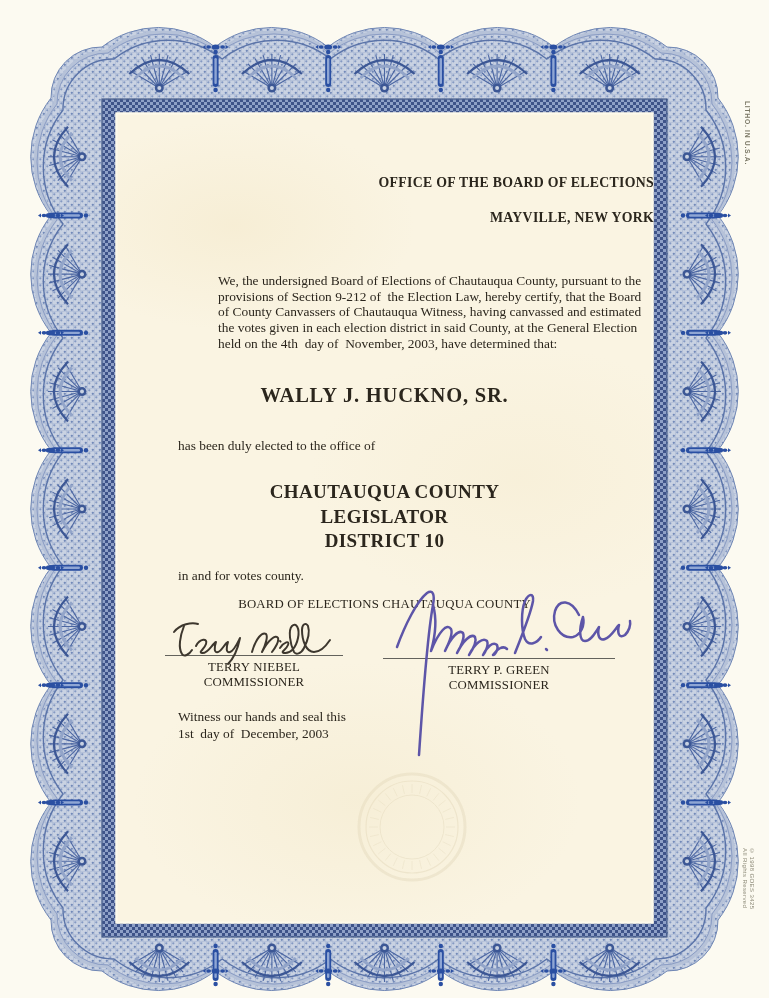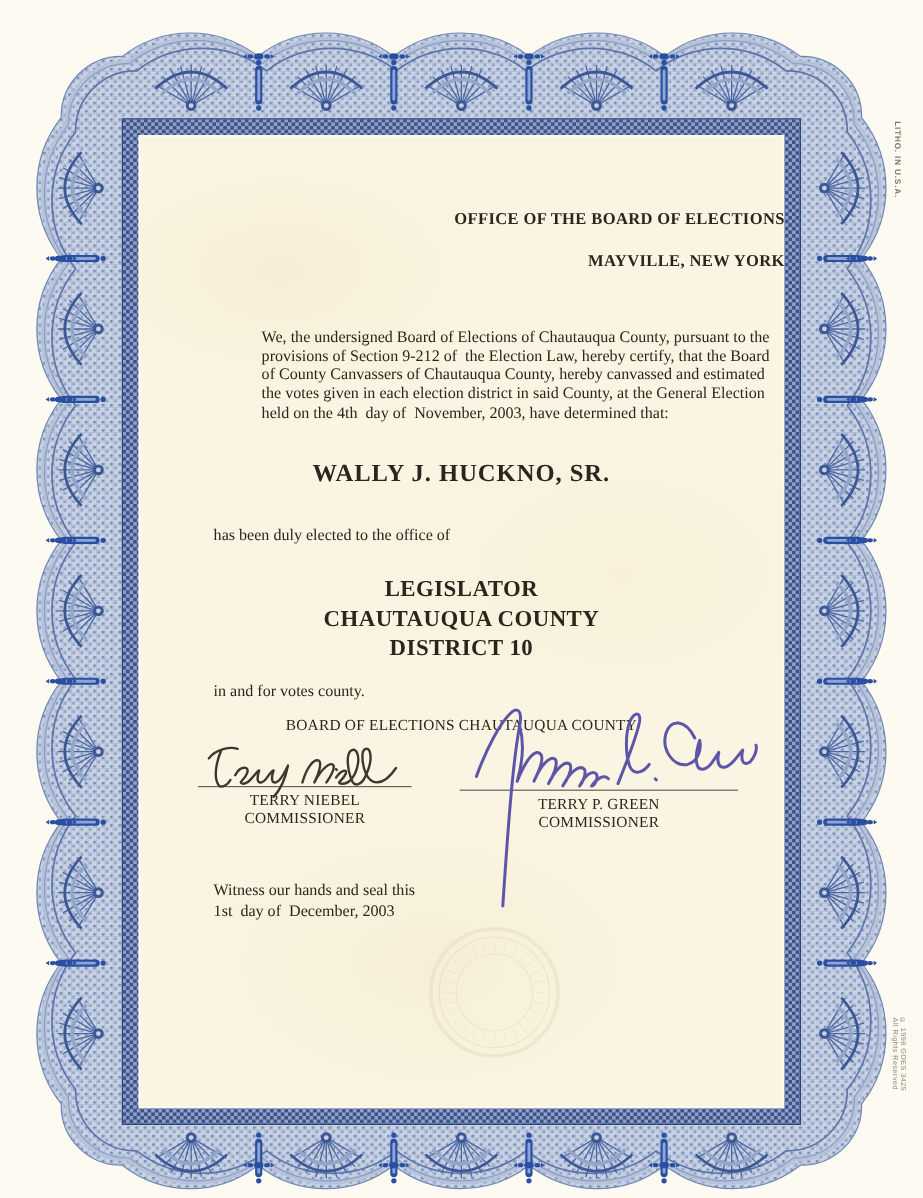--- a/index.html
+++ b/index.html
@@ -206,52 +206,52 @@
   </div>
 
   <div class="content">
 
     <div class="abs ctr hdr" style="top:63px">OFFICE OF THE BOARD OF ELECTIONS</div>
     <div class="abs ctr hdr" style="top:98px">MAYVILLE, NEW YORK</div>
 
     <div class="abs para" style="left:63px;top:161px;width:410px">
       <div>We, the undersigned Board of Elections of Chautauqua County, pursuant to the</div>
       <div>provisions of Section 9-212 of  the Election Law, hereby certify, that the Board</div>
-      <div>of County Canvassers of Chautauqua County, hereby canvassed and estimated</div>
+      <div>of County Canvassers of Chautauqua Witness, having canvassed and estimated</div>
       <div>the votes given in each election district in said County, at the General Election</div>
       <div>held on the 4th  day of  November, 2003, have determined that:</div>
     </div>
 
     <div class="abs ctr big-name" style="top:272px">WALLY J. HUCKNO, SR.</div>
 
     <div class="abs plain" style="left:63px;top:326px">has been duly elected to the office of</div>
 
     <div class="abs ctr office" style="top:368px">
+      <div>CHAUTAUQUA COUNTY</div>
       <div>LEGISLATOR</div>
-      <div>CHAUTAUQUA COUNTY</div>
       <div>DISTRICT 10</div>
     </div>
 
     <div class="abs plain" style="left:63px;top:456px">in and for votes county.</div>
 
     <div class="abs ctr board" style="top:485px">BOARD OF ELECTIONS CHAUTAUQUA COUNTY</div>
 
     <div class="abs sigline" style="left:50px;top:543px;width:178px"></div>
     <div class="abs sigline" style="left:268px;top:546px;width:232px"></div>
 
     <div class="abs signames" style="left:50px;top:548px;width:178px">
       <div>TERRY NIEBEL</div>
       <div>COMMISSIONER</div>
     </div>
     <div class="abs signames" style="left:268px;top:551px;width:232px">
       <div>TERRY P. GREEN</div>
       <div>COMMISSIONER</div>
     </div>
 
-    <div class="abs witness" style="left:63px;top:621px">
+    <div class="abs witness" style="left:63px;top:596px">
       <div>Witness our hands and seal this</div>
       <div>1st  day of  December, 2003</div>
     </div>
   </div>
 
   <svg class="sig-svg" style="left:168px;top:614px;width:180px;height:52px" viewBox="0 0 180 52" aria-label="Terry Niebel">
     <g id="sig-left" fill="none" stroke-linecap="round" stroke-linejoin="round" stroke="#3d372e" stroke-width="2">
         <path d="M6 18 C 12 10, 24 8, 30 10"></path>
         <path d="M16 12 C 12 22, 10 34, 14 40 C 16 43, 21 41, 24 36"></path>
         <path d="M28 32 C 32 24, 40 24, 38 30 C 36 36, 30 38, 34 39 C 40 40, 44 30, 48 28 C 46 34, 46 39, 50 38 C 54 37, 56 30, 60 28 C 58 34, 58 39, 62 38 C 66 37, 70 28, 72 24 C 70 34, 66 44, 60 50"></path>

